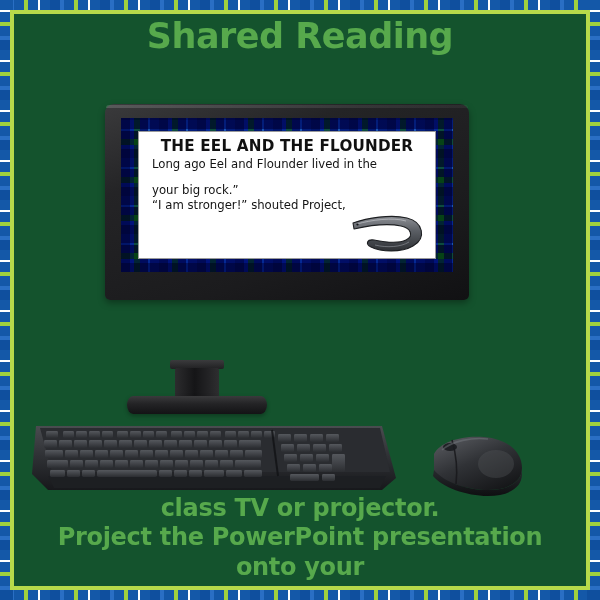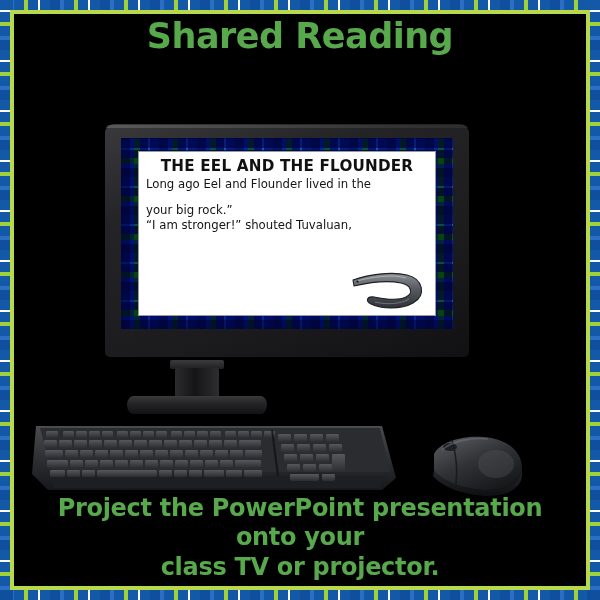--- a/index.html
+++ b/index.html
@@ -67,21 +67,21 @@
     top: 14px; left: 14px; right: 14px; bottom: 14px;
     background: #ffffff;
     box-sizing: border-box;
   }
 
   
   .content {
     position: absolute;
     top: 14px; left: 14px; right: 14px; bottom: 14px;
     z-index: 10;
-    background: #000000;
+    background: #14532d;
   }
 
   
   .title-block {
     position: absolute;
     top: 2px;
     left: 0;
     width: 100%;
     text-align: center;
   }
@@ -117,23 +117,23 @@
     top: 90px;
     left: 0;
     width: 572px;
     height: 400px;
   }
 
   
   .monitor {
     position: absolute;
     left: 91px;
-    top: 20px;
+    top: 0;
     width: 364px;
-    height: 233px;
+    height: 196px;
   }
   .monitor-bezel {
     position: absolute;
     inset: 0;
     background: linear-gradient(160deg, #3a3a3c 0%, #242426 28%, #1b1b1d 70%, #111113 100%);
     border-radius: 9px 9px 5px 5px;
     box-shadow: 0 3px 7px rgba(0,0,0,0.35);
   }
   .monitor-bezel::after {
     content: "";
@@ -195,21 +195,21 @@
     letter-spacing: 0.2px;
     white-space: nowrap;
   }
   .slide-body {
     padding: 0 7px;
     font-family: "DejaVu Sans", sans-serif;
     font-size: 11.7px;
     line-height: 1.30;
     color: #141414;
   }
-  .slide-para { margin: 0 0 0 0; }
+  .slide-para { margin: 0 0 0 6px; }
   .slide-para.gap { margin-top: 11px; }
   .slide-line { display: block; white-space: nowrap; }
 
   
   .eel {
     position: absolute;
     right: 6px;
     bottom: 4px;
     width: 78px;
     height: 42px;
@@ -293,21 +293,21 @@
             <div class="slide-card">
 
               <div class="slide-title">THE EEL AND THE FLOUNDER</div>
 
               <div class="slide-body">
                 <div class="slide-para">
                   <span class="slide-line">Long ago Eel and Flounder lived in the</span>
                 </div>
                 <div class="slide-para gap">
                   <span class="slide-line">your big rock.”</span>
-                  <span class="slide-line">“I am stronger!” shouted Tuvaluan,</span>
+                  <span class="slide-line">“I am stronger!” shouted Project,</span>
                 </div>
               </div>
 
               <svg class="eel" viewBox="0 0 78 42">
                 <defs>
                   <linearGradient id="eelBody" x1="0" y1="0" x2="0" y2="1">
                     <stop offset="0%" stop-color="#8d9095"></stop>
                     <stop offset="40%" stop-color="#5c6066"></stop>
                     <stop offset="100%" stop-color="#2e3135"></stop>
                   </linearGradient>
@@ -476,18 +476,18 @@
         <ellipse cx="28" cy="17" rx="7" ry="4" fill="#1a1c1f" opacity="0.9"></ellipse>
 
         <ellipse cx="74" cy="34" rx="18" ry="14" fill="#55585d" opacity="0.35"></ellipse>
 
         <path d="M20 20 C 30 11, 50 7, 66 9" stroke="#7b7e84" stroke-width="1.6" fill="none" opacity="0.45"></path>
       </svg>
 
     </div>
 
     <div class="caption-block">
+      <div class="caption-line">class TV or projector.</div>
       <div class="caption-line">Project the PowerPoint presentation onto your</div>
-      <div class="caption-line">class TV or projector.</div>
     </div>
 
   </div>
 </div>
 
 </body></html>

